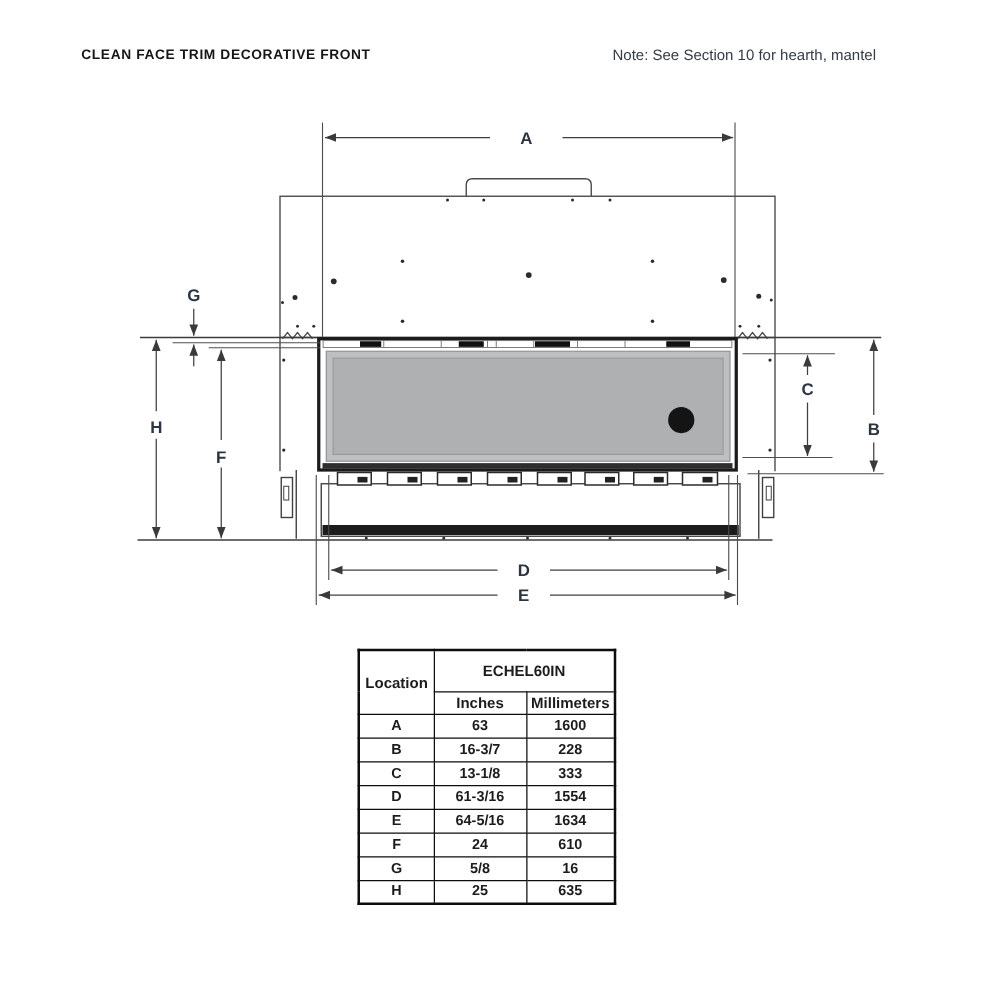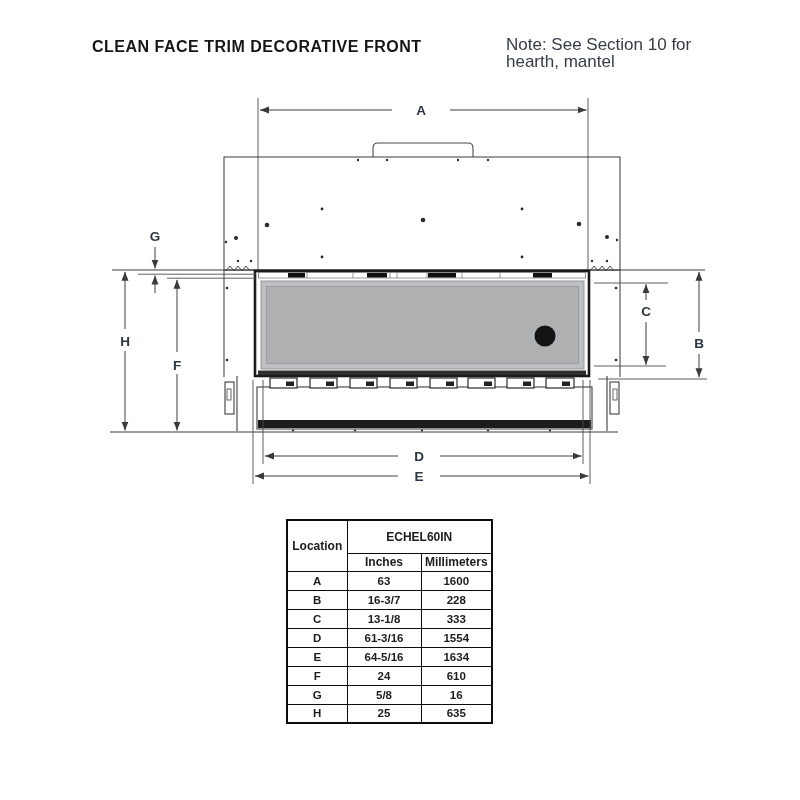--- a/index.html
+++ b/index.html
@@ -1,26 +1,26 @@
 <!DOCTYPE html>
 <html><head>
 <meta charset="utf-8">
 <style>
   html,body{margin:0;padding:0;}
   body{
     width:800px;height:800px;position:relative;background:#ffffff;
     font-family:"Liberation Sans", sans-serif;color:#1a1a1a;overflow:hidden;
   }
   .title{
-    position:absolute;left:92px;top:38px;
-    font-size:16px;font-weight:bold;letter-spacing:.5px;color:#161616;white-space:nowrap;
+    position:absolute;left:65px;top:38px;
+    font-size:11px;font-weight:bold;letter-spacing:.5px;color:#161616;white-space:nowrap;
   }
   .note{
-    position:absolute;left:506px;top:36px;width:240px;
-    font-size:17px;line-height:17px;color:#333b45;
+    position:absolute;left:490px;top:36px;width:240px;
+    font-size:12px;line-height:17px;color:#333b45;
   }
   svg.diagram{position:absolute;left:0;top:0;}
   svg.diagram text{
     font-family:"Liberation Sans", sans-serif;
     font-size:13.5px;font-weight:bold;fill:#2c3541;text-anchor:middle;
   }
   table.dims{
     position:absolute;left:286px;top:519px;width:205px;
     border-collapse:collapse;table-layout:fixed;
     border:2.5px solid #0d0d0d;

